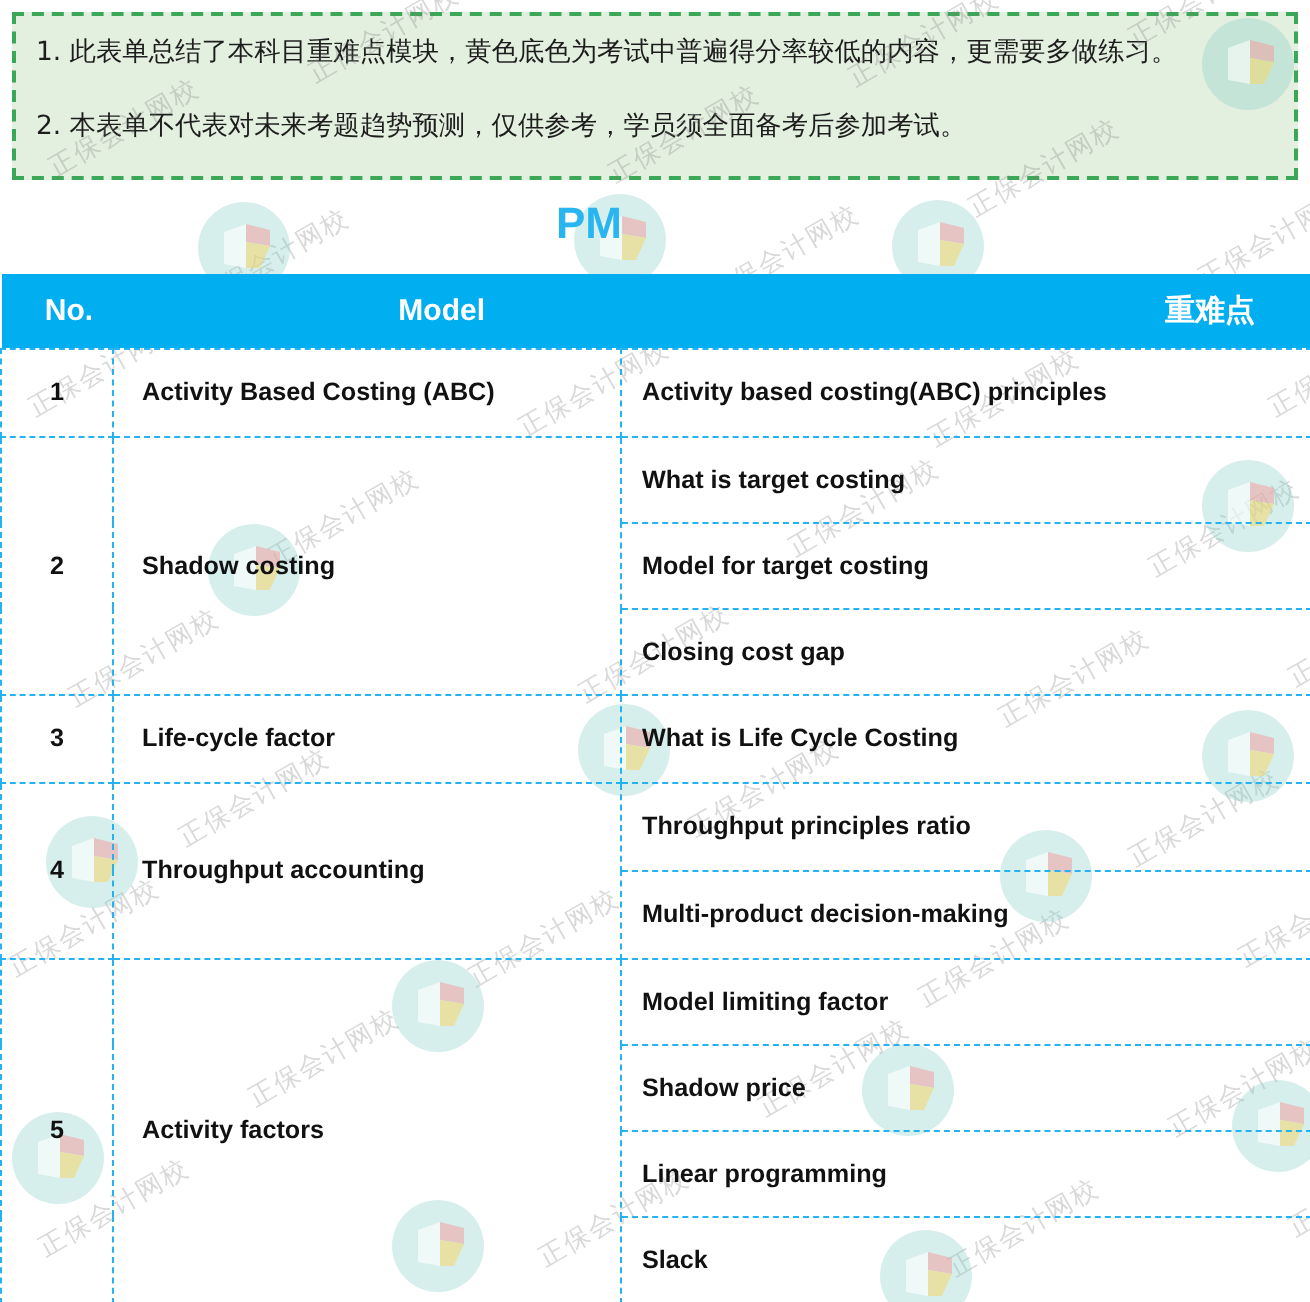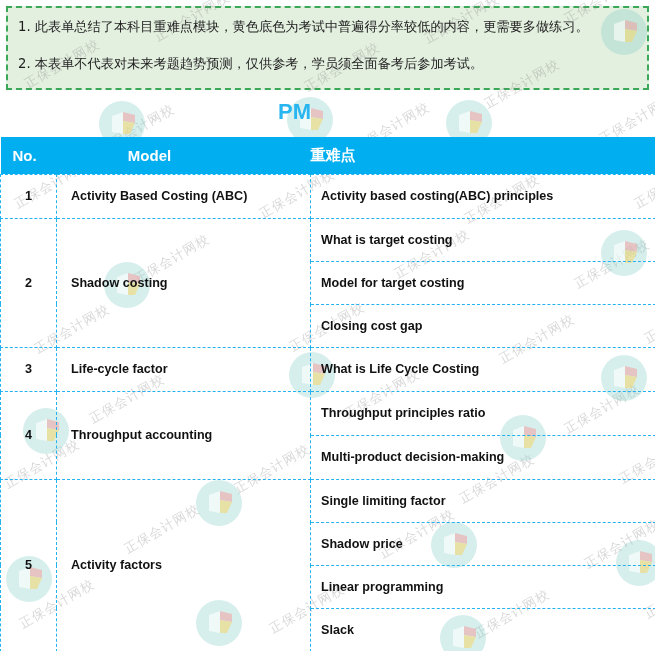--- a/index.html
+++ b/index.html
@@ -94,23 +94,23 @@
 
   #exam-table thead th {
     background: #01aeef;
     color: #ffffff;
     font-size: 15px;
     font-weight: bold;
     height: 37px;
     border: none;
     font-family: "Liberation Sans", sans-serif;
   }
-  th.h-no    { text-align: left;   padding-left: 12px; }
-  th.h-model { text-align: center; padding-right: 68px; }
-  th.h-point { text-align: left; padding-right: 28px;
+  th.h-no    { text-align: center;   padding-left: 12px; }
+  th.h-model { text-align: right; padding-right: 68px; }
+  th.h-point { text-align: right; padding-right: 28px;
                font-family: "DejaVu Sans", sans-serif; }
 
   #exam-table tbody td {
     border: 1px dashed #24b2f0;
     background: transparent;
     font-size: 12.6px;
     color: #111111;
     vertical-align: middle;
   }
   td.cell-no {
@@ -334,21 +334,21 @@
         <td class="cell-no" rowspan="2">4</td>
         <td class="cell-model" rowspan="2">Throughput accounting</td>
         <td class="cell-point highlight">Throughput principles ratio</td>
       </tr>
       <tr class="r-h44">
         <td class="cell-point highlight">Multi-product decision-making</td>
       </tr>
       <tr class="r-h43">
         <td class="cell-no" rowspan="4">5</td>
         <td class="cell-model" rowspan="4">Activity factors</td>
-        <td class="cell-point">Single limiting factor</td>
+        <td class="cell-point">Model limiting factor</td>
       </tr>
       <tr class="r-h43">
         <td class="cell-point">Shadow price</td>
       </tr>
       <tr class="r-h43">
         <td class="cell-point">Linear programming</td>
       </tr>
       <tr class="r-h43">
         <td class="cell-point">Slack</td>
       </tr>

